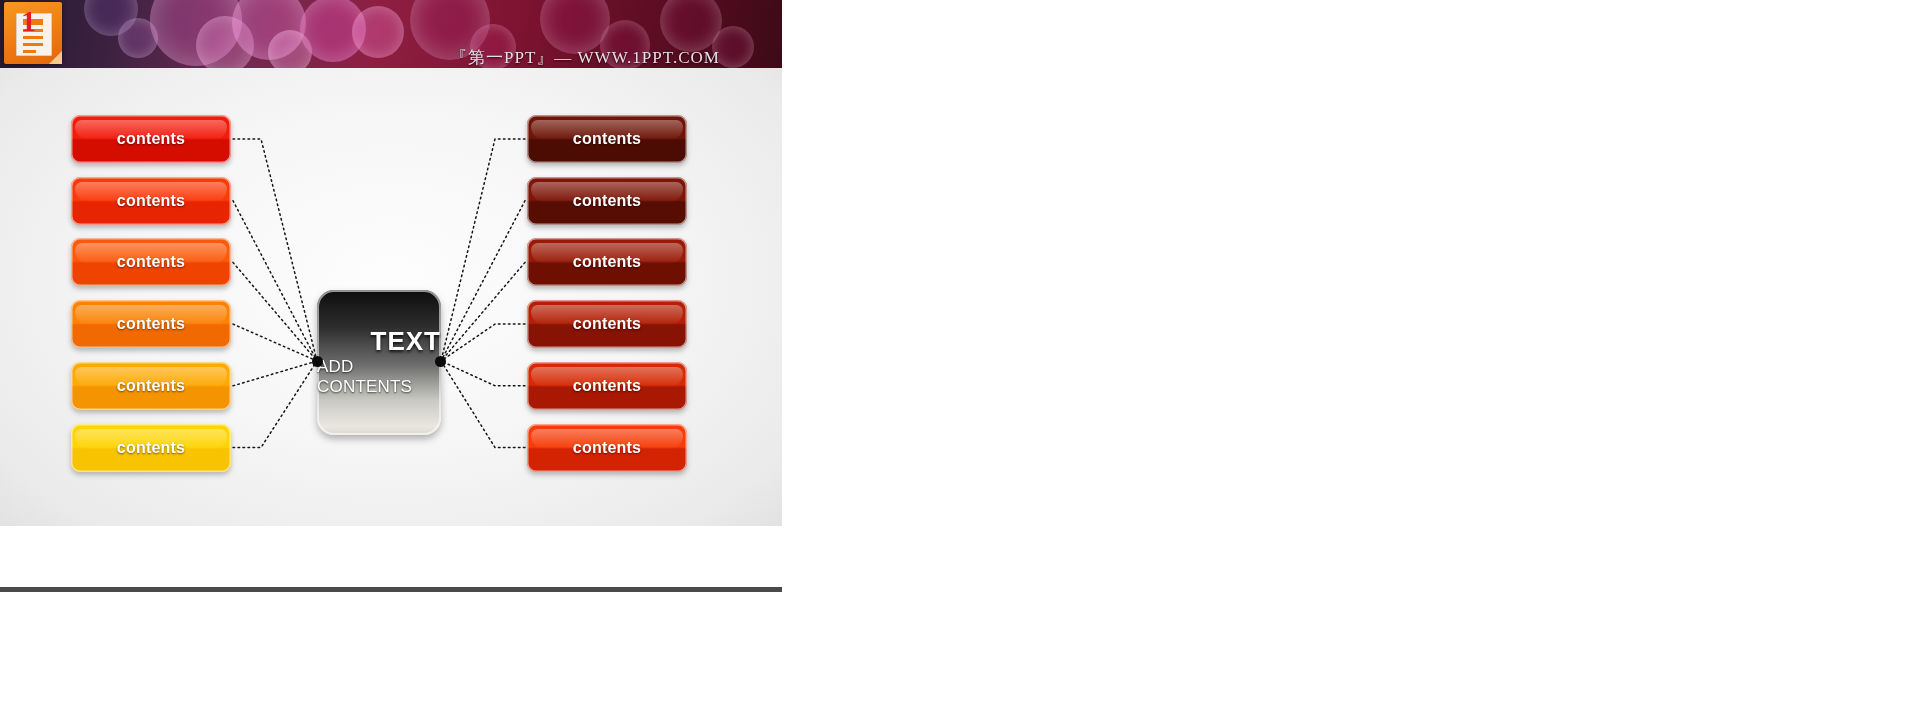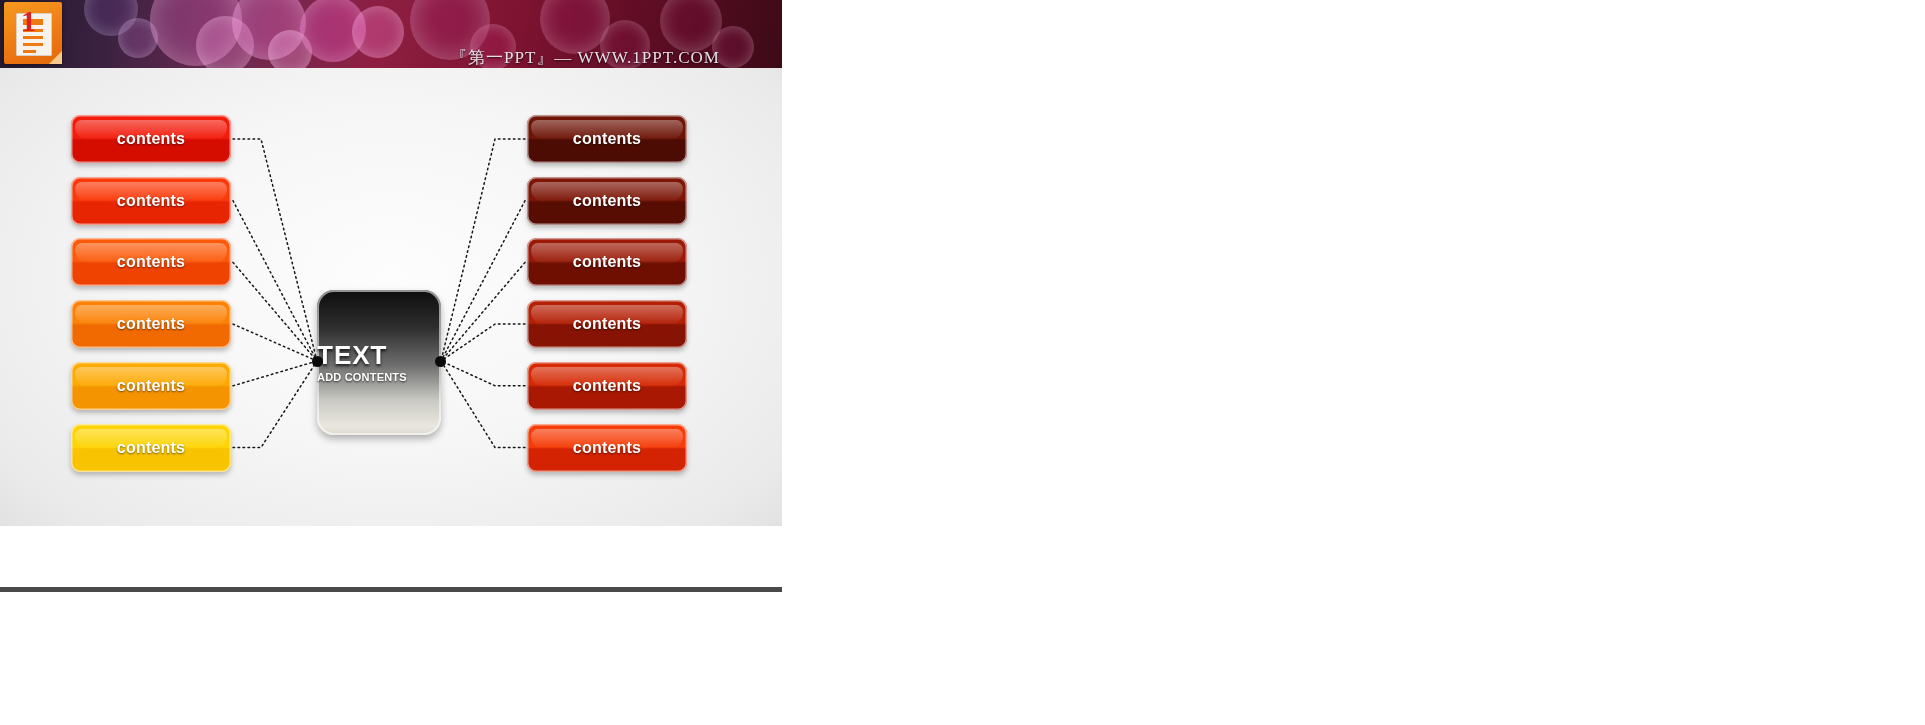--- a/index.html
+++ b/index.html
@@ -45,24 +45,24 @@
                 background:linear-gradient(180deg,rgba(255,255,255,.34),rgba(255,255,255,0));
                 pointer-events:none;}
   .node::after{content:"";position:absolute;left:5px;top:6px;width:100%;height:100%;
                border-radius:9px;background:rgba(120,120,120,.40);z-index:-1;
                filter:blur(1px);}
 
   
   .center{position:absolute;left:317px;top:222px;width:124px;height:145px;border-radius:17px;
           background:linear-gradient(180deg,#0d0d0d 0%,#2e2e2e 26%,#6e6e6e 52%,#c9c9c3 76%,#e9e7df 94%,#dcd9cf 100%);
           box-shadow:0 4px 7px rgba(90,90,90,.45), inset 0 0 0 2px rgba(255,255,255,.55);
-          display:flex;flex-direction:column;align-items:flex-start;justify-content:center;}
+          display:flex;flex-direction:column;align-items:flex-end;justify-content:center;}
   .center .t1{color:#ffffff;font-size:26px;font-weight:bold;letter-spacing:1px;line-height:1;
               text-shadow:0 2px 3px rgba(0,0,0,.75);}
-  .center .t2{color:#ffffff;font-size:11px;font-weight:bold;letter-spacing:.2px;margin-top:3px;
+  .center .t2{color:#ffffff;font-size:17px;font-weight:normal;letter-spacing:.2px;margin-top:3px;
               text-shadow:0 1px 2px rgba(0,0,0,.7);}
 
   .hub{position:absolute;width:11px;height:11px;border-radius:50%;background:#0a0a0a;}
   .hub.left{left:312px;top:288px;}
   .hub.right{left:435px;top:288px;}
 
   svg.links{position:absolute;left:0;top:0;width:782px;height:458px;pointer-events:none;}
 
   
   .footer{position:absolute;left:0;top:526px;width:782px;height:66px;background:#ffffff;}

